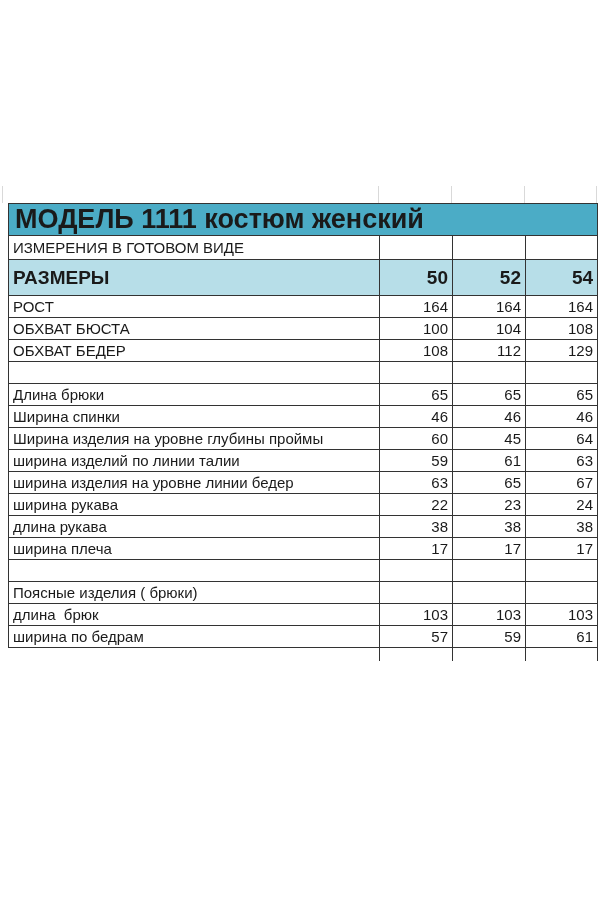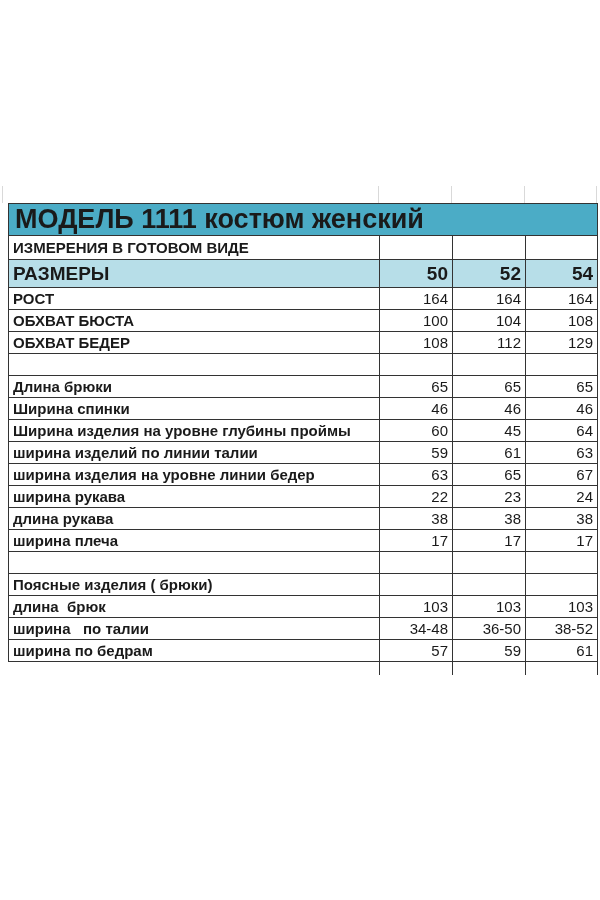--- a/index.html
+++ b/index.html
@@ -40,31 +40,31 @@
     vertical-align:middle;
   }
   tr.title-row{height:27px;}
   tr.title-row td{
     background:var(--title-bg,#4bacc6);
     font-size:27px;font-weight:700;
     padding-left:6px;
     letter-spacing:0px;
   }
   tr.subtitle-row{height:24px;}
-  tr.header-row{height:28px;}
+  tr.header-row{height:36px;}
   tr.header-row td{
     background:var(--header-bg,#b7dee8);
     font-weight:700;font-size:19px;
   }
   tr.row-data, tr.row-section, tr.row-spacer{height:22px;}
   tr.row-partial{height:13px;}
   tr.row-partial td{border-bottom:none;}
   tr.row-partial td.lbl{border-left:none;}
   td.lbl{
-    font-size:15px;font-weight:700;
+    font-size:15px;font-weight:400;
     padding-left:4px;text-align:left;
   }
   td.num{
     font-size:15px;font-weight:400;
     text-align:right;padding-right:4px;
   }
   tr.header-row td.num{font-size:19px;font-weight:700;}
 </style>
 </head>
 <body>
@@ -185,26 +185,20 @@
         <td class="num"></td>
         <td class="num"></td>
       </tr>
       <tr class="row-data">
         <td class="lbl">длина  брюк</td>
         <td class="num">103</td>
         <td class="num">103</td>
         <td class="num">103</td>
       </tr>
       <tr class="row-data">
-        <td class="lbl">ширина   по талии</td>
-        <td class="num">34-48</td>
-        <td class="num">36-50</td>
-        <td class="num">38-52</td>
-      </tr>
-      <tr class="row-data">
         <td class="lbl">ширина по бедрам</td>
         <td class="num">57</td>
         <td class="num">59</td>
         <td class="num">61</td>
       </tr>
       <tr class="row-partial">
         <td class="lbl"></td>
         <td class="num"></td>
         <td class="num"></td>
         <td class="num"></td>

